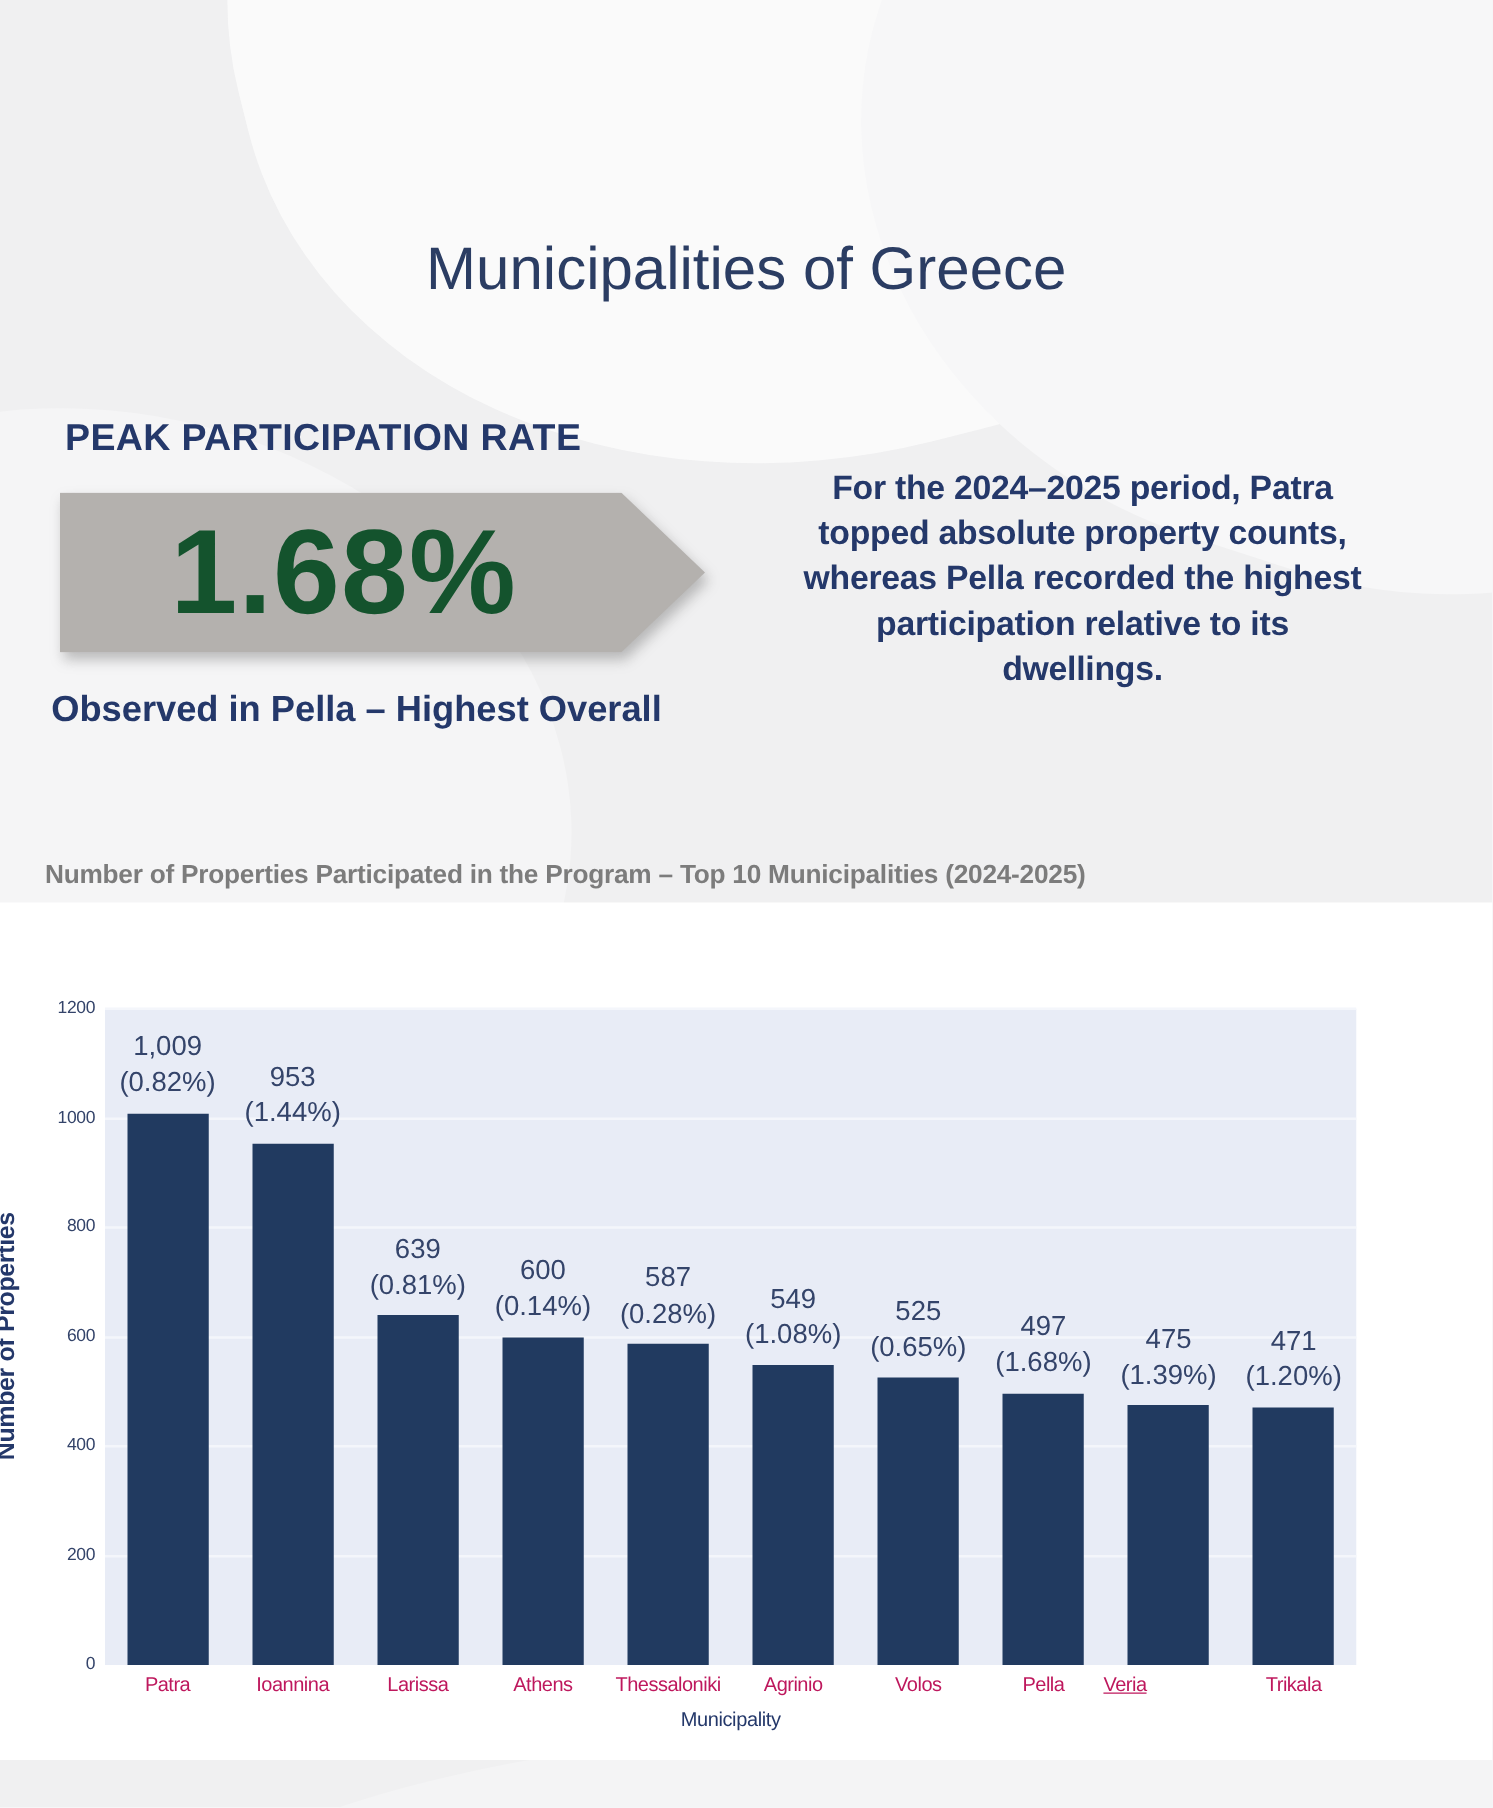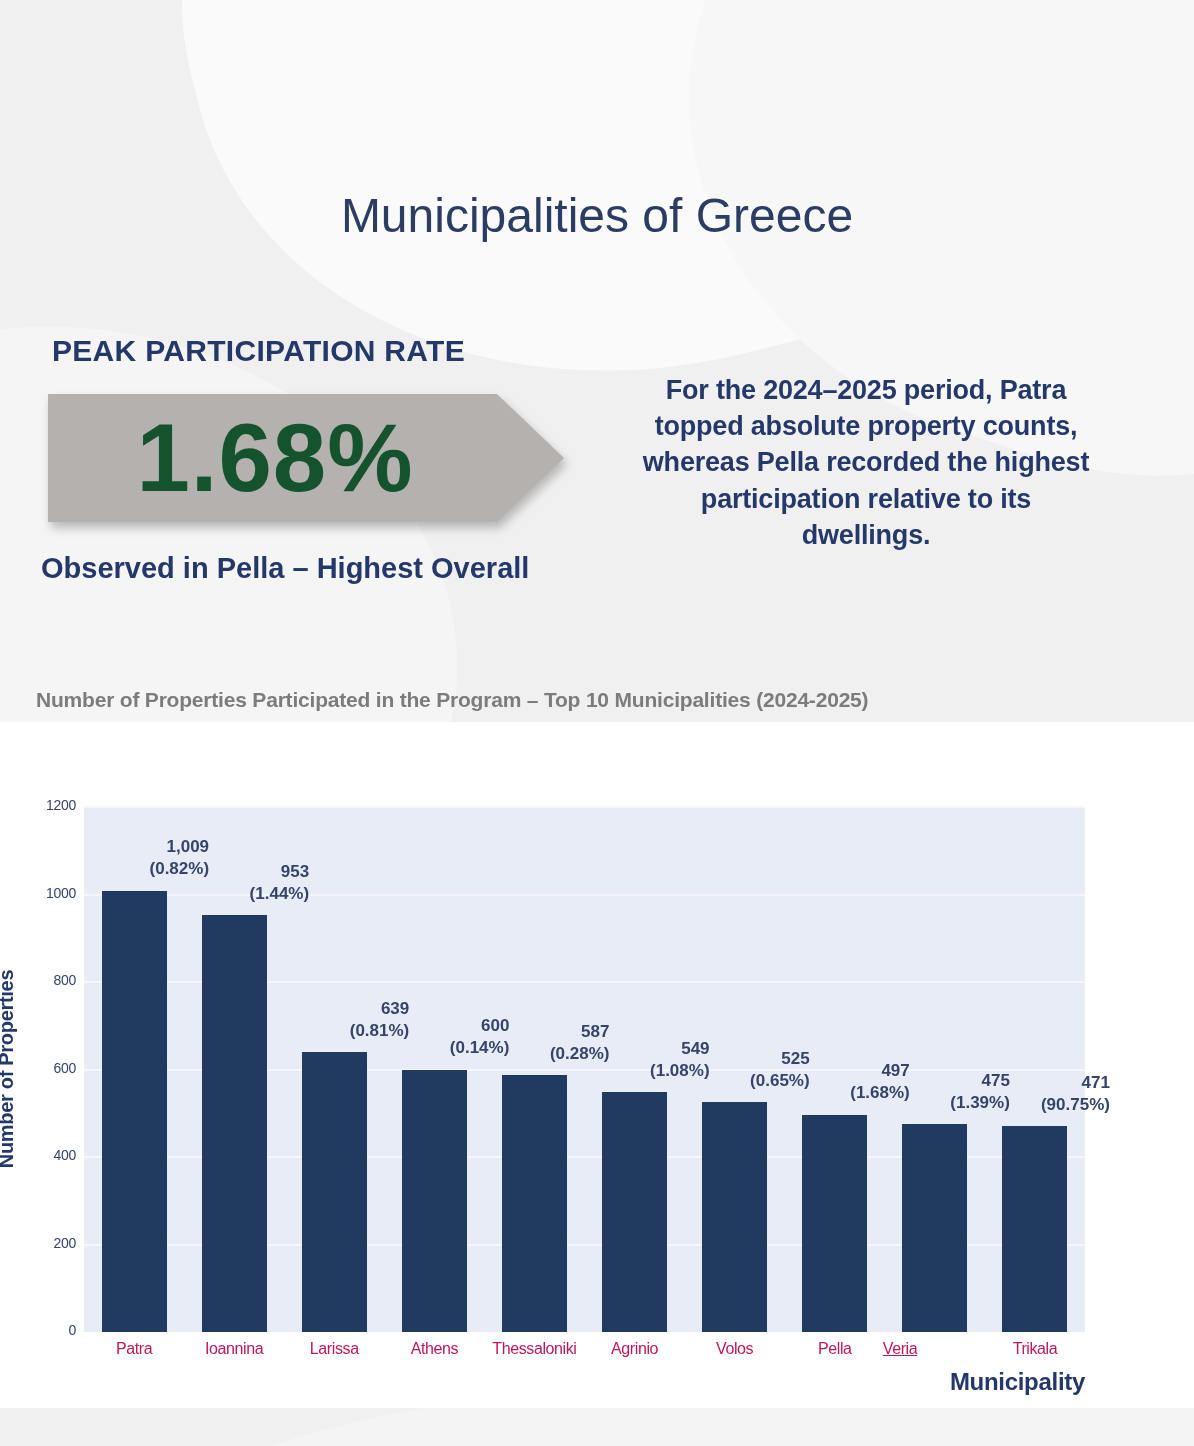--- a/index.html
+++ b/index.html
@@ -41,32 +41,32 @@
     color:#7c7c7c; letter-spacing:-0.2px; }
 
   .chart-card { position:absolute; left:0; top:722px; width:1194px; height:686px; background:#ffffff; }
 
   .plot-area { position:absolute; left:84px; top:85px; width:1001px; height:525px; background:#e8ecf6; }
 
   .gridline { position:absolute; left:0; width:100%; height:2px; background:#f4f6fb; }
 
   .bar { position:absolute; bottom:0; background:#213a60; }
 
-  .bar-label { position:absolute; width:150px; text-align:right; font-size:17px;
-    color:#34446a; line-height:1.3;font-weight:bold; }
+  .bar-label { position:absolute; width:150px; text-align:center; font-size:22px;
+    color:#34446a; line-height:1.3; }
   .bar-label span { display:block; }
 
   .y-tick-label { position:absolute; left:0; width:76px; text-align:right;
     font-size:14px; color:#34446a; letter-spacing:-0.3px; }
 
   .x-tick-label { position:absolute; top:618px; width:150px; text-align:center;
     font-size:16px; color:#be185d; letter-spacing:-0.4px; }
 
-  .x-axis-title { position:absolute; top:646px; left:84px; width:1001px; text-align:right;
-    font-size:24px; font-weight:bold; color:#24386a; letter-spacing:-0.3px; }
+  .x-axis-title { position:absolute; top:646px; left:84px; width:1001px; text-align:center;
+    font-size:16px; font-weight:normal; color:#24386a; letter-spacing:-0.3px; }
 
   .y-axis-title { position:absolute; top:347px; left:6px; transform:translate(-50%,-50%) rotate(-90deg);
     font-size:20px; font-weight:bold; color:#24386a; white-space:nowrap; letter-spacing:-0.3px; }
 </style>
 </head>
 <body>
 
 <div class="page">
 
   <div class="bg-shape s1"></div>
@@ -141,21 +141,21 @@
             <span>(1.68%)</span>
           </div>
           <div class="bar" style="left: 818.35px; width: 65px; height: 207.812px;"></div>
           <div class="bar-label" style="left: 775.85px; bottom: 217.812px;">
             <span>475</span>
             <span>(1.39%)</span>
           </div>
           <div class="bar" style="left: 918.45px; width: 65px; height: 206.062px;"></div>
           <div class="bar-label" style="left: 875.95px; bottom: 216.062px;">
             <span>471</span>
-            <span>(90.75%)</span>
+            <span>(1.20%)</span>
           </div>
         </div>
       <div>
           <div class="y-tick-label" style="top: 600px;">0</div>
           <div class="y-tick-label" style="top: 512.5px;">200</div>
           <div class="y-tick-label" style="top: 425px;">400</div>
           <div class="y-tick-label" style="top: 337.5px;">600</div>
           <div class="y-tick-label" style="top: 250px;">800</div>
           <div class="y-tick-label" style="top: 162.5px;">1000</div>
           <div class="y-tick-label" style="top: 75px;">1200</div>

